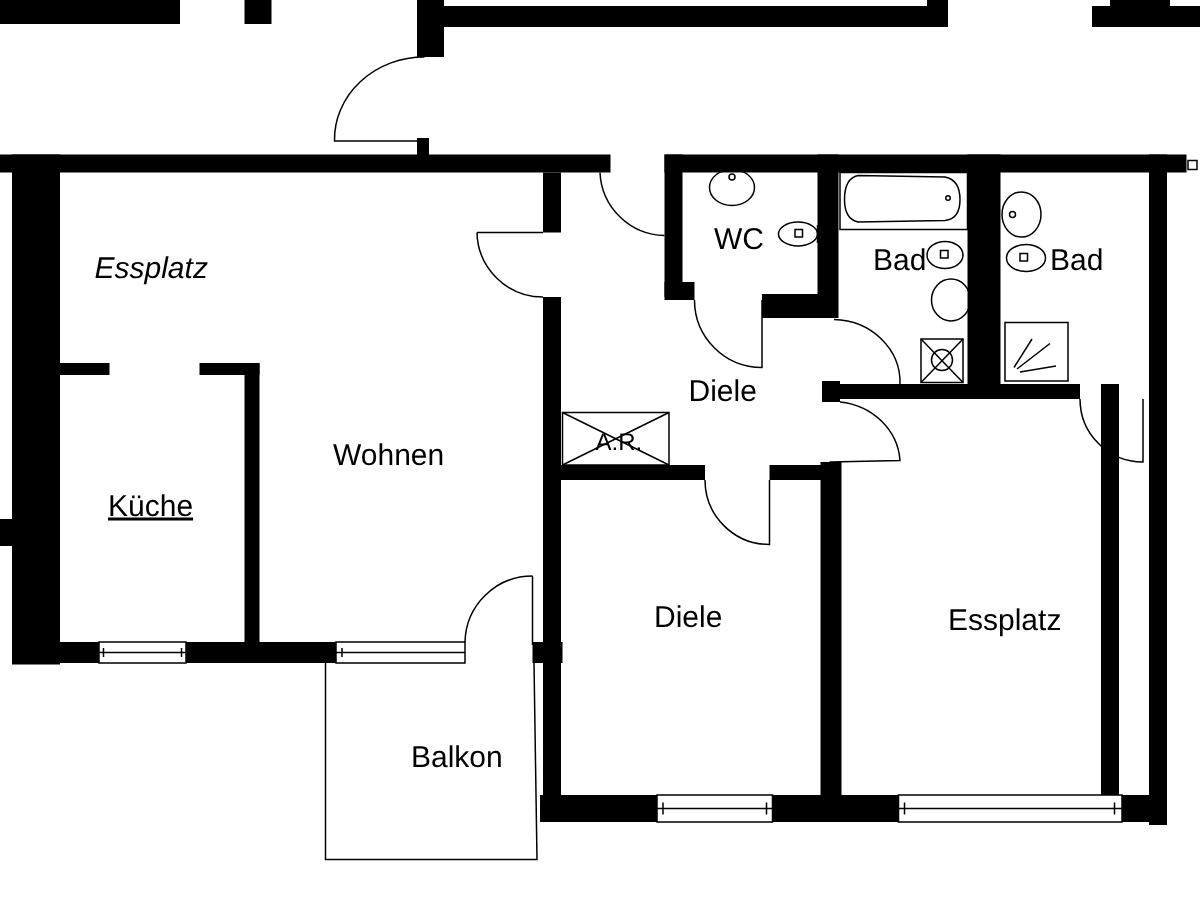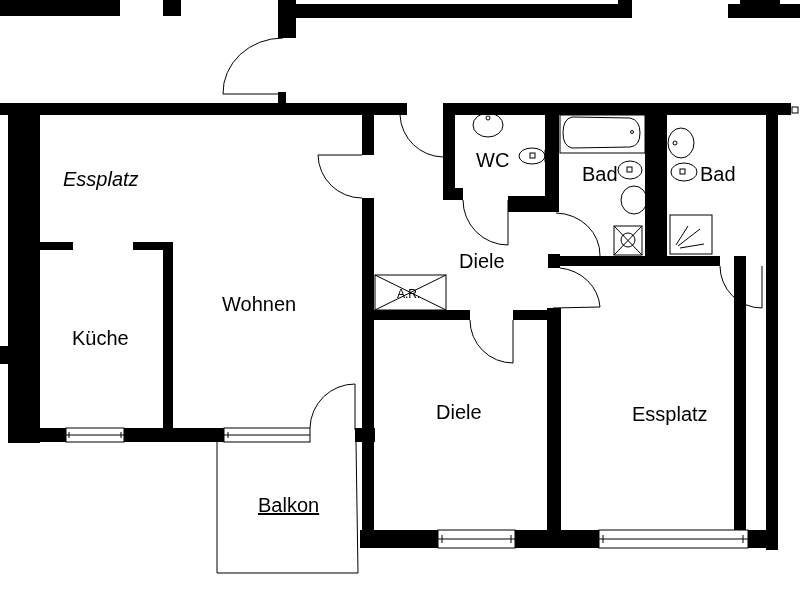--- a/index.html
+++ b/index.html
@@ -9,21 +9,21 @@
     .thin { fill: none; stroke: #000000; stroke-width: 1; }
     .thin-w { fill: #ffffff; stroke: #000000; stroke-width: 1; }
     .label {
       position: absolute;
       font-family: "Liberation Sans", sans-serif;
       font-size: 20px;
       color: #000000;
       white-space: nowrap;
       line-height: 1;
     }
-    .label.small { font-size: 12px; }
+    .label.small { font-size: 16px; }
   </style>
 </head>
 <body>
 
 <svg id="plan" viewBox="0 0 800 599" xmlns="http://www.w3.org/2000/svg">
 
   <g>
     <rect class="wall" x="0" y="0" width="120" height="16"></rect>
     <rect class="wall" x="163" y="0" width="18" height="16"></rect>
     <rect class="wall" x="278" y="0" width="18" height="38"></rect>
@@ -190,22 +190,22 @@
       <line class="thin" x1="676" y1="245" x2="688" y2="226"></line>
       <line class="thin" x1="678" y1="246" x2="700" y2="229"></line>
       <line class="thin" x1="680" y1="248" x2="704" y2="244"></line>
     </g>
 
     <rect class="thin-w" x="792" y="107" width="6" height="6"></rect>
   </g>
 </svg>
 
 <div class="label" style="left:63px; top:169px;font-style:italic;">Essplatz</div>
-<div class="label" style="left:72px; top:328px;">Küche</div>
+<div class="label" style="left:72px; top:328px;text-decoration:underline;">Küche</div>
 <div class="label" style="left:211px; top:294px;margin-left:11px;">Wohnen</div>
-<div class="label" style="left:258px; top:495px;text-decoration:underline;">Balkon</div>
+<div class="label" style="left:274px; top:495px;">Balkon</div>
 <div class="label" style="left:459px; top:251px;text-align:right;">Diele</div>
 <div class="label small" style="left:397px; top:288px;">A.R.</div>
 <div class="label" style="left:476px; top:150px;">WC</div>
 <div class="label" style="left:582px; top:164px;">Bad</div>
 <div class="label" style="left:700px; top:164px;">Bad</div>
 <div class="label" style="left:436px; top:402px;">Diele</div>
 <div class="label" style="left:632px; top:404px;">Essplatz</div>
 
 </body></html>

